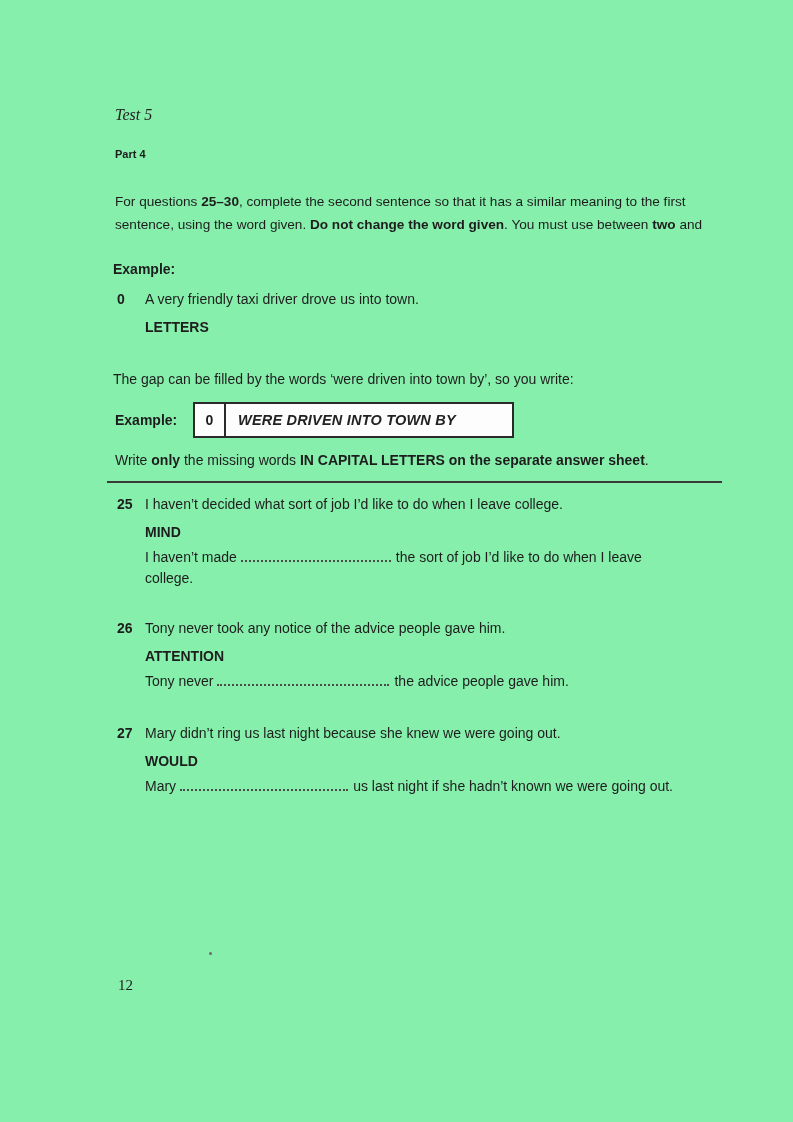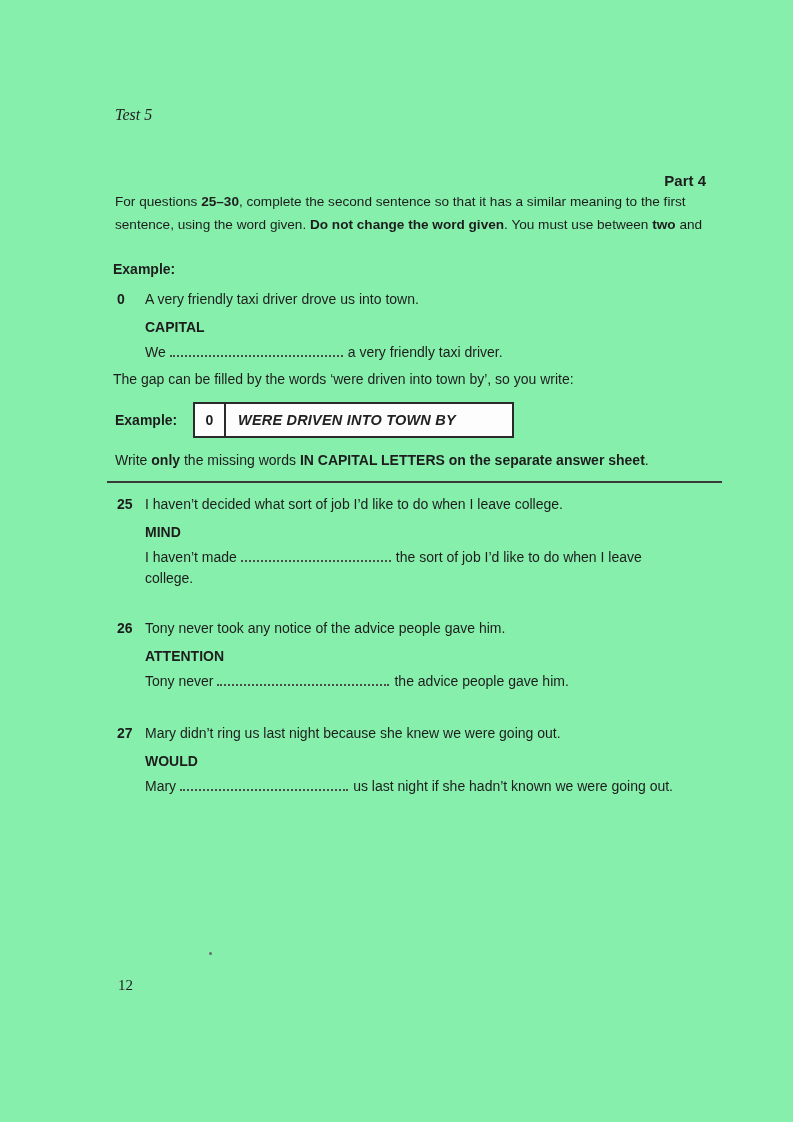--- a/index.html
+++ b/index.html
@@ -14,22 +14,22 @@
     overflow: hidden;
   }
   .bold { font-weight: bold; }
 
   .test-label {
     position: absolute; left: 115px; top: 106px;
     font-family: "Liberation Serif", serif;
     font-style: italic; font-size: 16px; color: #222;
   }
   .part-title {
-    position: absolute; left: 115px; top: 172px; width: 591px;
-    text-align: right; font-weight: bold; font-size: 15px;
+    position: absolute; left: 115px; top: 148px; width: 591px;
+    text-align: left; font-weight: bold; font-size: 11px;
   }
   .instructions {
     position: absolute; left: 115px; top: 191px; width: 640px;
     font-size: 13.6px; line-height: 22.5px;
   }
   .instr-line { white-space: nowrap; }
 
   .example-heading {
     position: absolute; left: 113px; top: 261px;
     font-weight: bold; font-size: 14px;
@@ -104,24 +104,21 @@
     <div class="instr-line"><span>sentence, using the word given. </span><span class="bold">Do not change the word given</span><span>. You must use between </span><span class="bold">two</span><span> and</span></div>
   </div>
 
   <div class="example-heading">Example:</div>
 
   <div class="example-block">
     <div class="q-row">
       <span class="q-num">0</span>
       <span class="q-sentence">A very friendly taxi driver drove us into town.</span>
     </div>
-    <div class="q-word">CAPITAL</div>
-    <div class="q-gap">
-      <span>We</span><span class="leader" style="width:173px"></span><span>a very friendly taxi driver.</span>
-    </div>
+    <div class="q-word">LETTERS</div>
   </div>
 
   <div class="explanation">The gap can be filled by the words ‘were driven into town by’, so you write:</div>
 
   <div class="answer-row">
     <div class="answer-label">Example:</div>
     <div class="answer-box">
       <div class="answer-num">0</div>
       <div class="answer-text">WERE DRIVEN INTO TOWN BY</div>
     </div>

